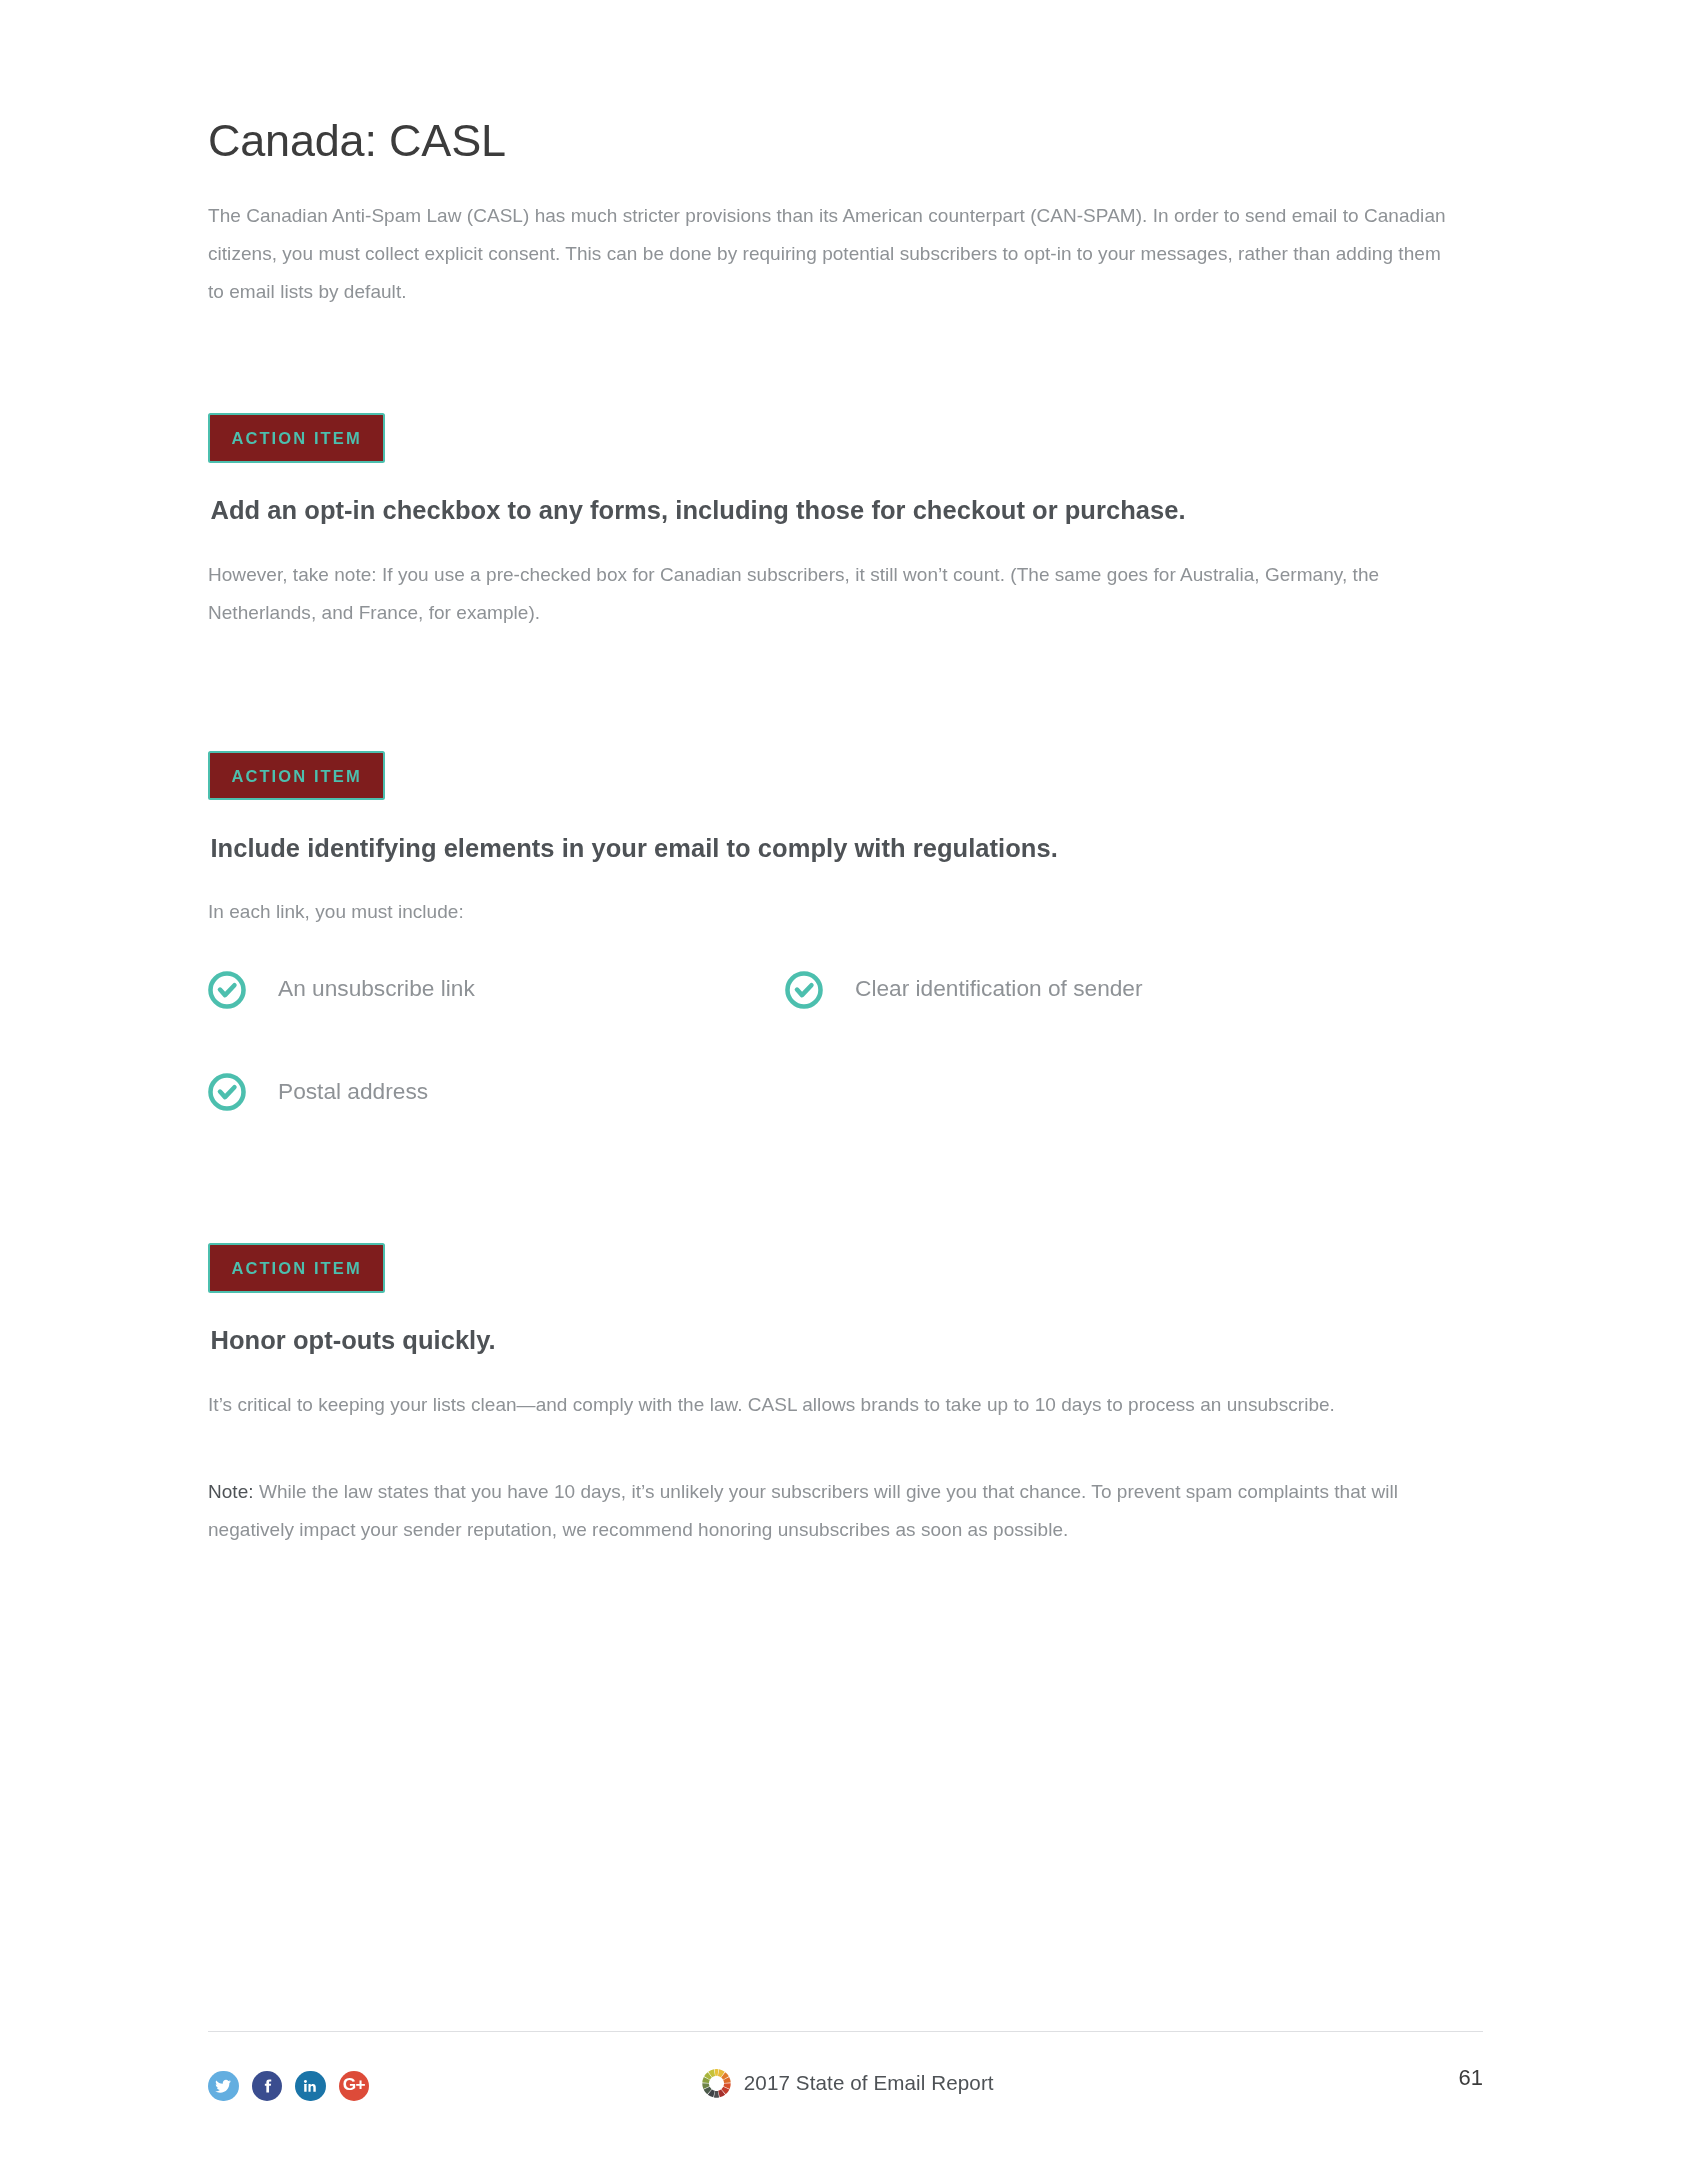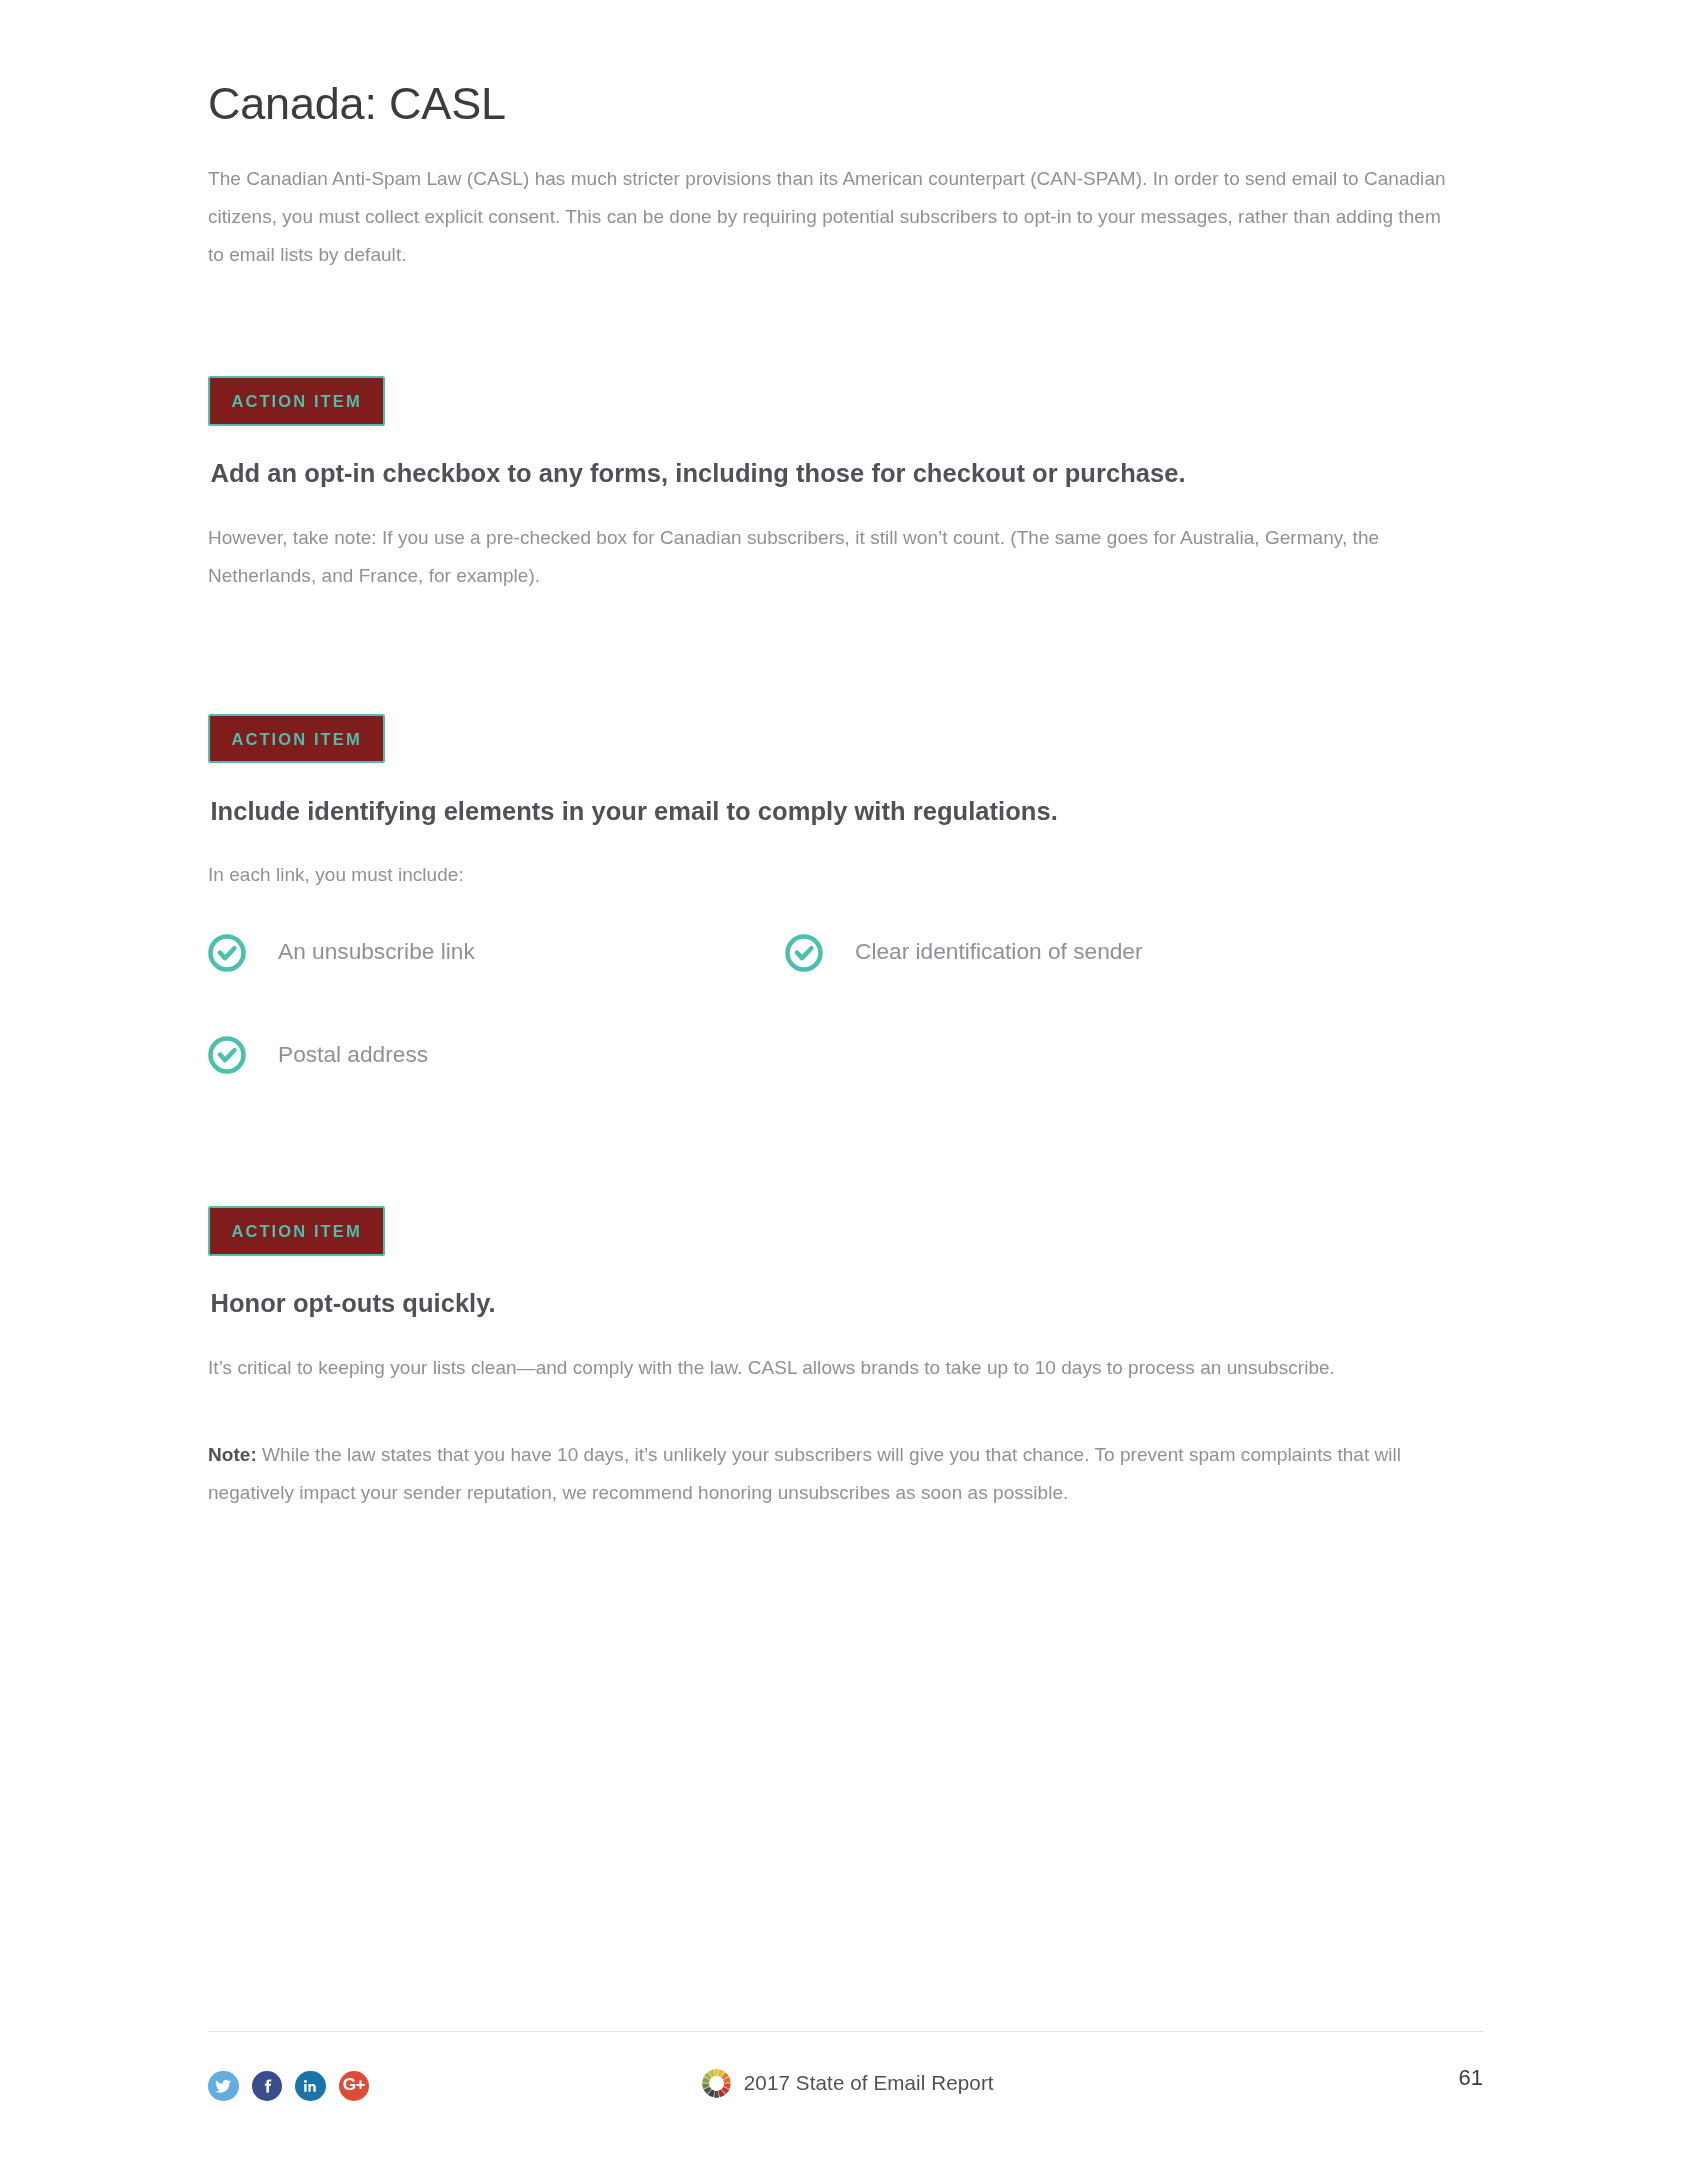--- a/index.html
+++ b/index.html
@@ -30,21 +30,21 @@
   }
 
   
   .page-title {
     font-size: 45px;
     line-height: 1.12;
     color: #3c3c3c;
     font-weight: 400;
     letter-spacing: -0.2px;
     margin: 0;
-    padding-top: 79px;
+    padding-top: 116px;
   }
 
   
   .body-text {
     font-size: 19px;
     line-height: 38px;
     color: #8e9296;
     font-weight: 400;
     margin: 0;
     letter-spacing: 0.04px;
@@ -116,21 +116,21 @@
     max-width: 297px;
   }
 
   
   .note-block {
     margin-top: 0;
     width: 1273px;
   }
   .note-label {
     color: #4e5256;
-    font-weight: 700;
+    font-weight: 400;
   }
 
   
   .footer-rule {
     position: absolute;
     left: 208px;
     top: 2031px;
     width: 1275px;
     height: 0.8px;
     background: #dedfe2;

